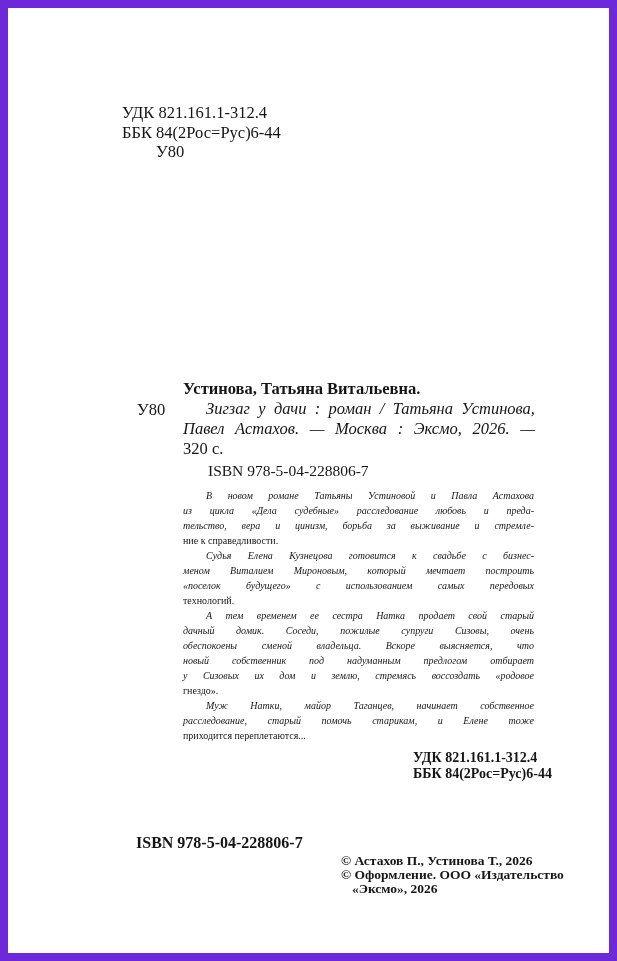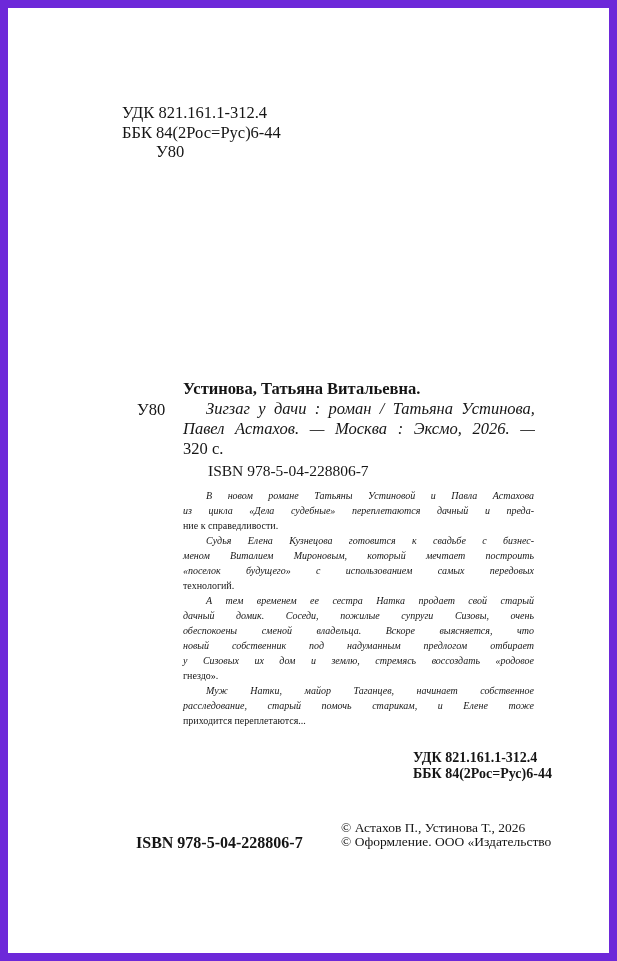--- a/index.html
+++ b/index.html
@@ -74,22 +74,22 @@
     position: absolute;
     left: 405px; top: 742px;
     font-weight: bold;
     font-size: 14px;
     line-height: 15.5px;
     white-space: nowrap;
   }
 
   .colophon {
     position: absolute;
-    left: 333px; top: 813px;
-    font-weight: normal;
+    left: 333px; top: 846px;
+    font-weight: bold;
     font-size: 13.5px;
     line-height: 13.8px;
     white-space: nowrap;
   }
   .colophon .cont { text-indent: 11px; }
 
   .isbn-bottom {
     position: absolute;
     left: 128px; top: 826px;
     font-weight: bold;
@@ -116,21 +116,22 @@
       <div class="j ind">Зигзаг у дачи : роман / Татьяна Устинова,</div>
       <div class="j">Павел Астахов. — Москва : Эксмо, 2026. —</div>
       <div class="e">320 с.</div>
     </div>
   </div>
 
   <div class="isbn-mid">ISBN 978-5-04-228806-7</div>
 
   <div class="annotation">
     <div class="j ind">В новом романе Татьяны Устиновой и Павла Астахова</div>
-    <div class="j">из цикла «Дела судебные» переплетаются дачный и преда-</div>
+    <div class="j">из цикла «Дела судебные» расследование любовь и преда-</div>
+    <div class="j">тельство, вера и цинизм, борьба за выживание и стремле-</div>
     <div class="e">ние к справедливости.</div>
     <div class="j ind">Судья Елена Кузнецова готовится к свадьбе с бизнес-</div>
     <div class="j">меном Виталием Мироновым, который мечтает построить</div>
     <div class="j">«поселок будущего» с использованием самых передовых</div>
     <div class="e">технологий.</div>
     <div class="j ind">А тем временем ее сестра Натка продает свой старый</div>
     <div class="j">дачный домик. Соседи, пожилые супруги Сизовы, очень</div>
     <div class="j">обеспокоены сменой владельца. Вскоре выясняется, что</div>
     <div class="j">новый собственник под надуманным предлогом отбирает</div>
     <div class="j">у Сизовых их дом и землю, стремясь воссоздать «родовое</div>
@@ -141,17 +142,18 @@
   </div>
 
   <div class="udk-bottom">
     <div>УДК 821.161.1-312.4</div>
     <div>ББК 84(2Рос=Рус)6-44</div>
   </div>
 
   <div class="colophon">
     <div>© Астахов П., Устинова Т., 2026</div>
     <div>© Оформление. ООО «Издательство</div>
+    <div class="cont">«Эксмо», 2026</div>
   </div>
 
   <div class="isbn-bottom">ISBN 978-5-04-228806-7</div>
 
 </div>
 
 </body></html>

